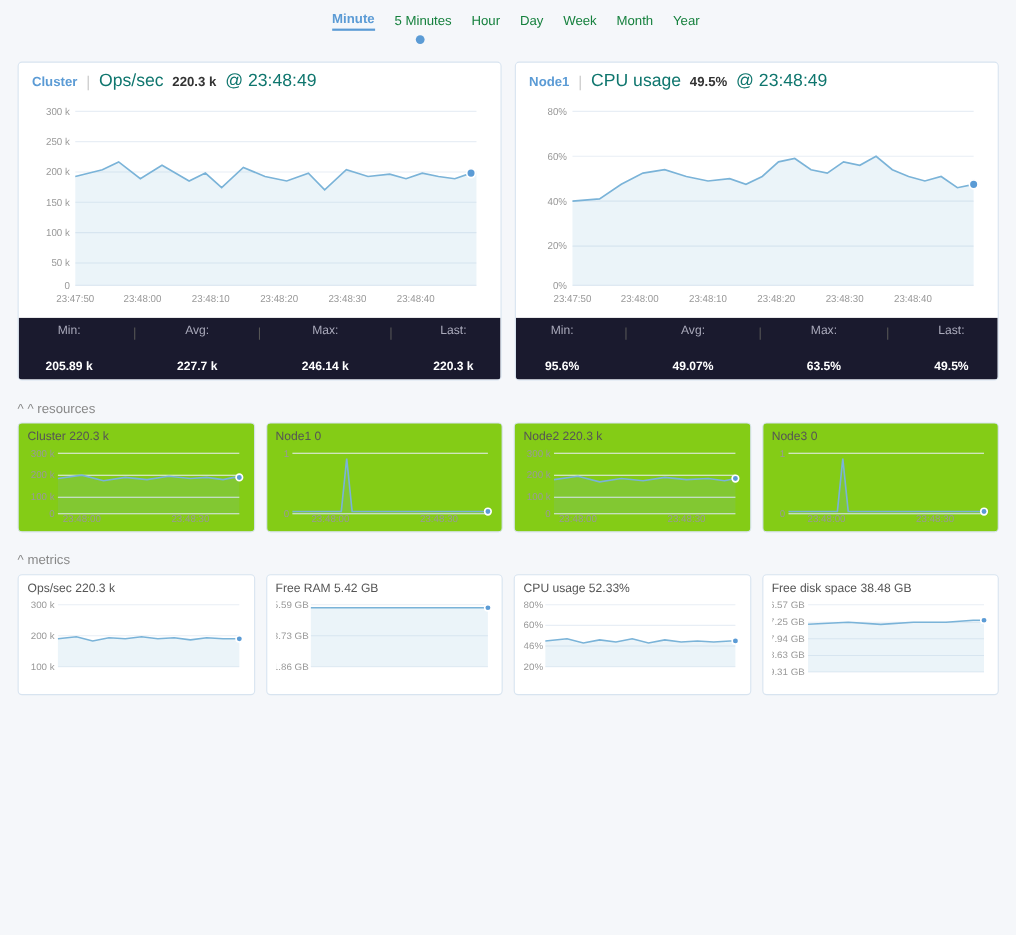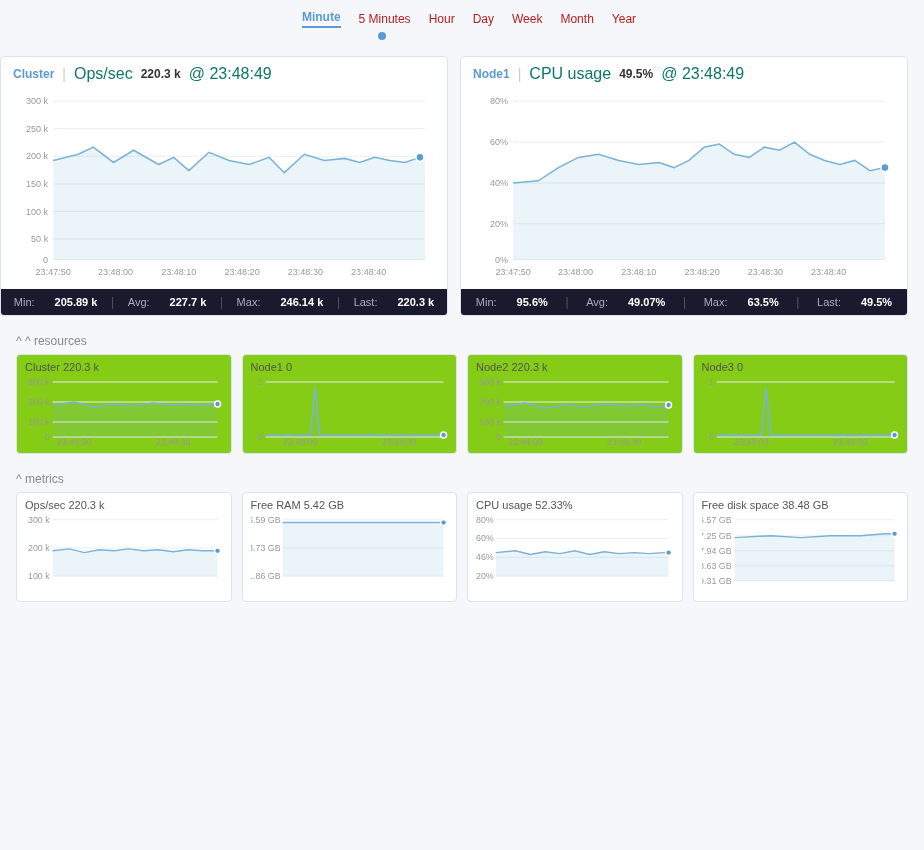--- a/index.html
+++ b/index.html
@@ -14,21 +14,21 @@
     .time-selector {
       display: flex;
       justify-content: center;
       align-items: center;
       padding: 10px 0 4px 14px;
       gap: 18px;
       background: #f5f7fa;
     }
     .time-selector span {
       font-size: 12px;
-      color: #b91c1c;
+      color: #15803d;
       cursor: pointer;
     }
     .time-selector span.active {
       color: #5b9bd5;
       font-weight: 600;
       border-bottom: 2px solid #5b9bd5;
       padding-bottom: 2px;
     }
     .time-dot-row {
       display: flex;
@@ -39,21 +39,21 @@
       width: 8px; height: 8px;
       background: #5b9bd5;
       border-radius: 50%;
       margin-left: -160px;
     }
 
     
     .main-charts {
       display: flex;
       gap: 12px;
-      padding: 8px 16px 8px 0;
+      padding: 8px 16px 8px 16px;
     }
     .chart-card {
       background: #fff;
       border: 1px solid #d8e4f0;
       border-radius: 4px;
       flex: 1;
       padding: 0;
       overflow: hidden;
     }
     .chart-header {
@@ -98,20 +98,21 @@
       justify-content: space-around;
       padding: 6px 8px;
       margin-top: 2px;
     }
     .stat-item {
       display: flex;
       align-items: center;
       gap: 20px;
       color: #fff;
       font-size: 11px;
+      flex-direction: column;
     }
     .stat-label { color: #aab; }
     .stat-val { color: #fff; font-weight: 600; text-align: right; }
     .stat-sep { color: #555; margin: 0 4px; }
 
     
     .section-header {
       padding: 10px 16px 6px 16px;
       font-size: 12px;
       color: #555;

